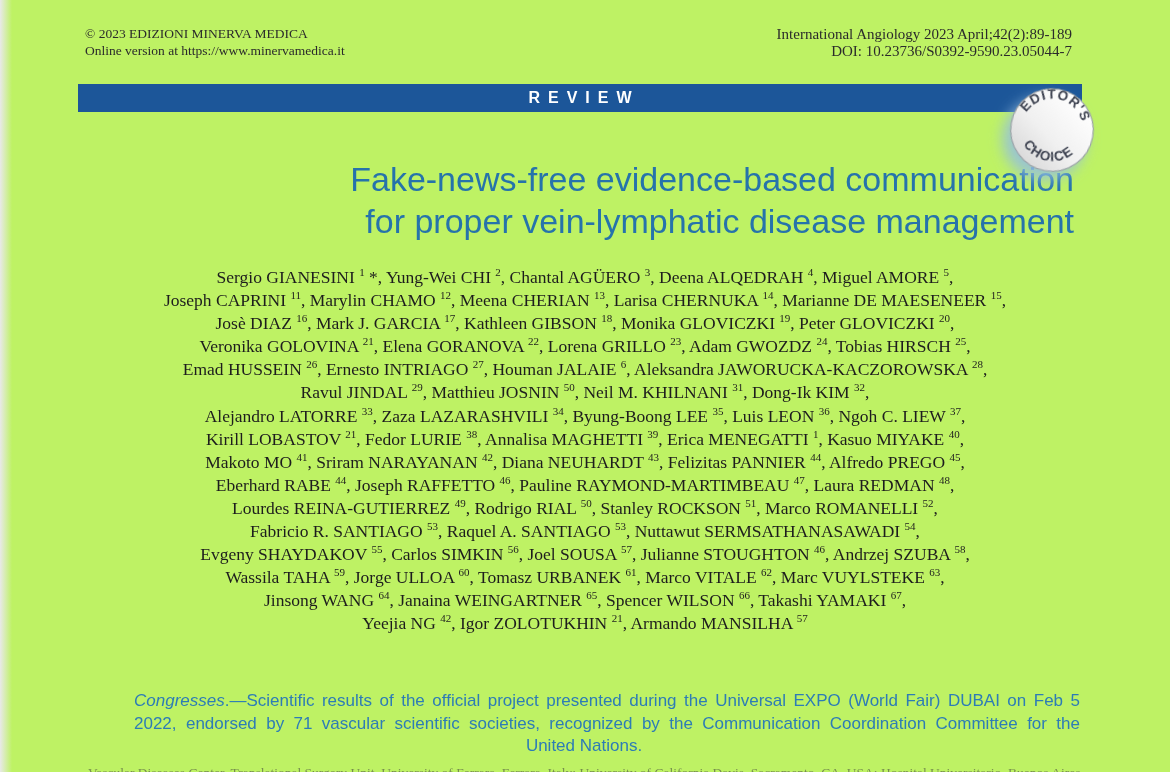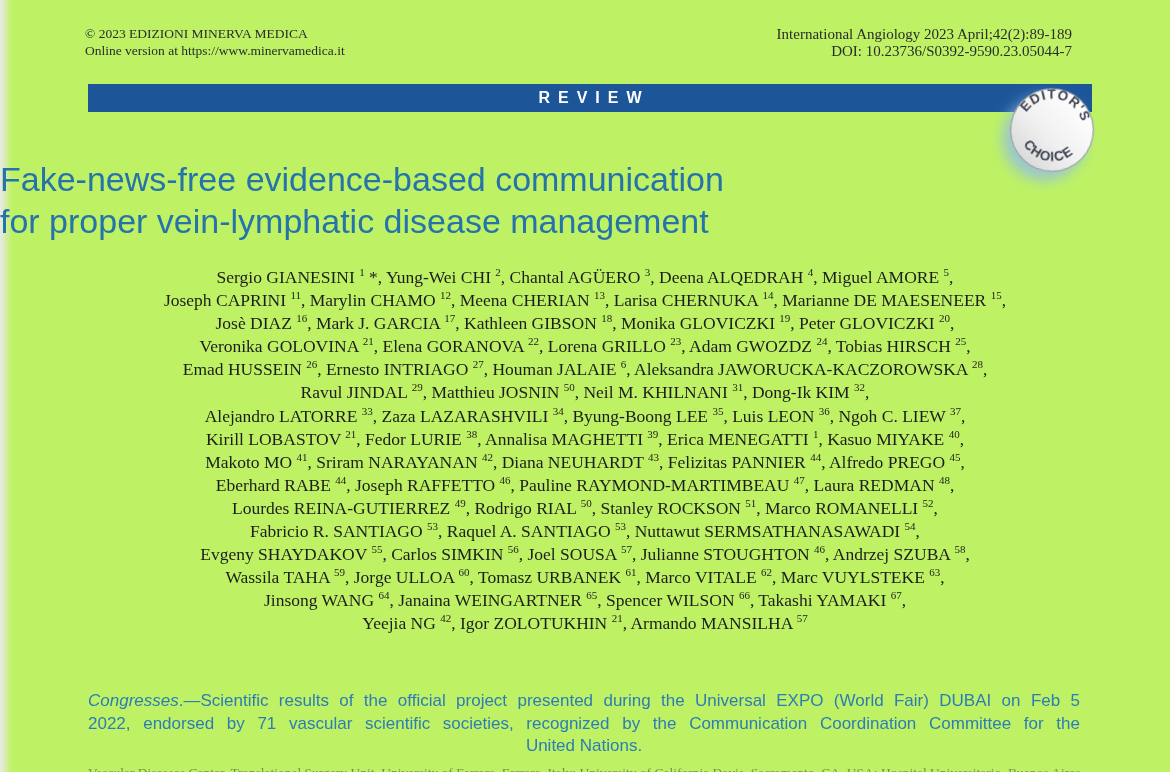--- a/index.html
+++ b/index.html
@@ -20,62 +20,62 @@
   .header-left{
     position:absolute;left:85px;top:26px;
     font-size:13.5px;line-height:16.5px;color:#2b2b2b;
   }
   .header-right{
     position:absolute;right:98px;top:26px;text-align:right;
     font-size:15px;line-height:16.5px;color:#2b2b2b;
   }
   
   .review-bar{
-    position:absolute;left:88px;top:84px;width:1004px;height:28px;
+    position:absolute;left:78px;top:84px;width:1004px;height:28px;
     display:flex;align-items:center;justify-content:center;
   }
   .review-bar .label{
     font-family:"Liberation Sans", sans-serif;
     font-weight:bold;font-size:16px;letter-spacing:8px;
     color:#ffffff;padding-left:8px;
   }
   
   .badge{
     position:absolute;left:1004px;top:82px;width:96px;height:96px;
     transform:rotate(10deg);
     z-index:5;
   }
   .badge svg{
     width:100%;height:100%;
     filter:drop-shadow(-6px 10px 7px rgba(148,190,224,0.85));
   }
   
   .title{
     position:absolute;left:0;top:158px;width:1074px;margin:0;
-    text-align:left;
+    text-align:right;
     font-family:"Liberation Sans", sans-serif;
     font-weight:400;
     font-size:34px;line-height:42px;
   }
   
   .authors{
     position:absolute;left:85px;top:266px;width:1000px;
     text-align:center;
     font-size:17.5px;line-height:23.1px;color:#1d1d1d;
   }
   .authors sup{
     font-size:11px;vertical-align:super;line-height:0;
   }
   
   .congresses{
     position:absolute;left:88px;top:690px;width:992px;margin:0;
     font-family:"Liberation Sans", sans-serif;
     font-size:17px;line-height:22.6px;
   }
-  .congresses .jline{text-align:justify;text-align-last:justify;}
+  .congresses .jline{text-align:justify;text-align-last:justify;margin-left:46px;}
   .congresses .lastline{text-align:center;}
   .congresses .it{font-style:italic;}
   
   .clipped-line{
     position:absolute;left:88px;top:765px;width:992px;height:7px;
     overflow:hidden;
     font-size:13.5px;line-height:16px;color:#3a3a3a;opacity:.55;
     white-space:nowrap;
   }
 </style>

